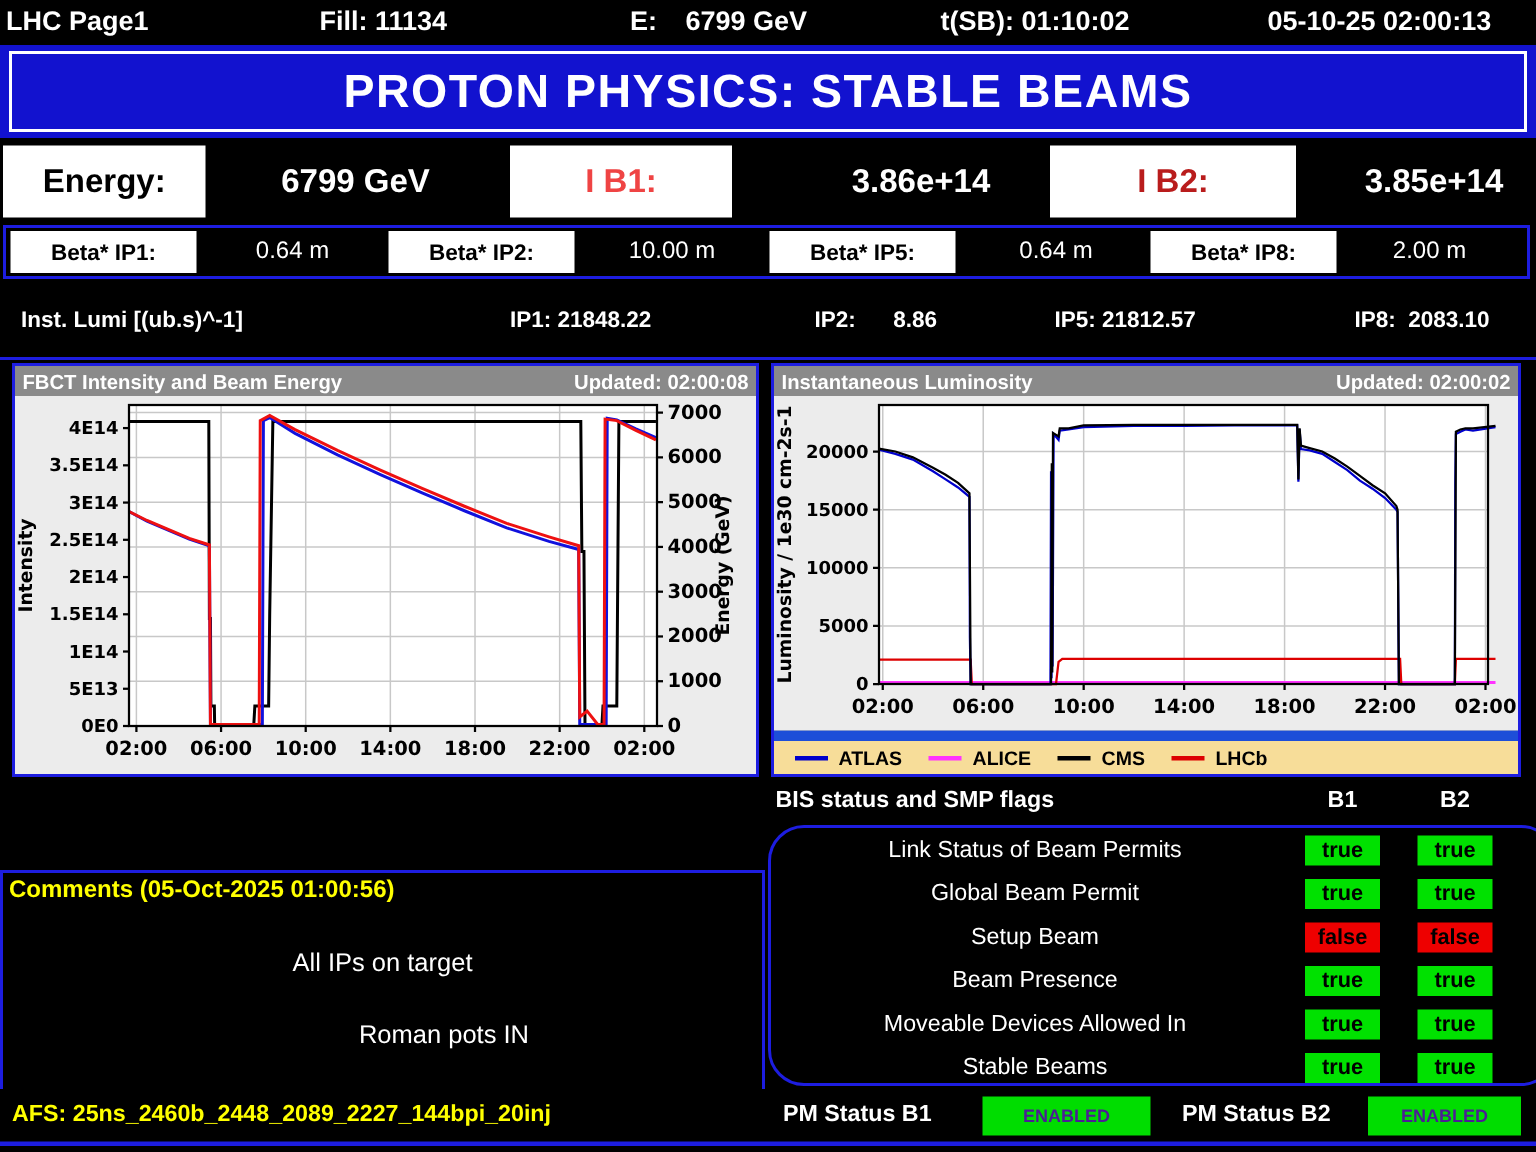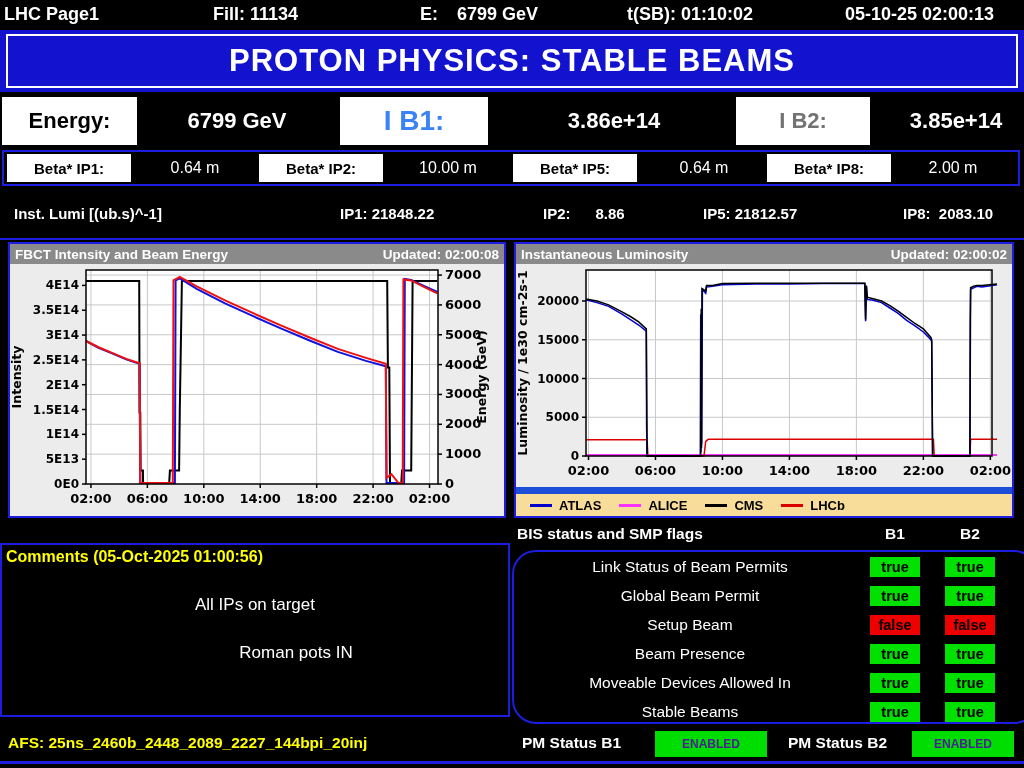--- a/index.html
+++ b/index.html
@@ -57,23 +57,23 @@
     <span style="left:845px">05-10-25 02:00:13</span>
   </div>
 
   <div id="banner" class="abs">
     <div class="inner b">PROTON PHYSICS: STABLE BEAMS</div>
   </div>
 
   <div class="abs" style="left:0;top:94px;width:1024px;height:54px;background:#000;">
     <div class="whitebox b" style="left:2px;top:3px;width:135px;height:48px;font-size:22px;">Energy:</div>
     <div class="blackval b" style="left:137px;top:3px;width:200px;height:48px;font-size:22px;">6799 GeV</div>
-    <div class="whitebox b" style="left:340px;top:3px;width:148px;height:48px;font-size:28px;color:#3b82f6;">I B1:</div>
+    <div class="whitebox b" style="left:340px;top:3px;width:148px;height:48px;font-size:22px;color:#ef4444;">I B1:</div>
     <div class="blackval b" style="left:488px;top:3px;width:252px;height:48px;font-size:22px;">3.86e+14</div>
-    <div class="whitebox b" style="left:736px;top:3px;width:134px;height:48px;font-size:22px;color:#737373;">I B2:</div>
+    <div class="whitebox b" style="left:700px;top:3px;width:164px;height:48px;font-size:22px;color:#b91c1c;">I B2:</div>
     <div class="blackval b" style="left:890px;top:3px;width:132px;height:48px;font-size:22px;">3.85e+14</div>
   </div>
 
   <div id="betarow" class="abs">
     <div class="whitebox b" style="left:3px;top:2px;width:124px;height:28px;font-size:15px;">Beta* IP1:</div>
     <div class="blackval" style="left:127px;top:2px;width:128px;height:28px;font-size:16px;">0.64 m</div>
     <div class="whitebox b" style="left:255px;top:2px;width:124px;height:28px;font-size:15px;">Beta* IP2:</div>
     <div class="blackval" style="left:379px;top:2px;width:130px;height:28px;font-size:16px;">10.00 m</div>
     <div class="whitebox b" style="left:509px;top:2px;width:124px;height:28px;font-size:15px;">Beta* IP5:</div>
     <div class="blackval" style="left:633px;top:2px;width:134px;height:28px;font-size:16px;">0.64 m</div>
@@ -237,21 +237,21 @@
         </div>
       </div>
   </div>
 
   <div id="bisheader" class="abs" style="left:0;top:520px;width:1024px;height:30px;">
     <span style="left:517px;top:5px;">BIS status and SMP flags</span>
     <span style="left:870px;top:5px;width:50px;text-align:center;">B1</span>
     <span style="left:945px;top:5px;width:50px;text-align:center;">B2</span>
   </div>
 
-  <div class="bluebox" style="left:0;top:543px;width:510px;height:174px;">
+  <div class="bluebox" style="left:0;top:580px;width:510px;height:174px;">
     <div class="abs b" style="left:4px;top:3px;font-size:16px;color:#ffff00;">Comments (05-Oct-2025 01:00:56)</div>
     <div class="abs center" style="left:0;top:50px;width:100%;font-size:17px;">All IPs on target</div>
     <div class="abs center" style="left:0;top:98px;width:100%;font-size:17px;margin-left:41px;">Roman pots IN</div>
   </div>
 
   <div class="bluebox" style="left:512px;top:550px;width:526px;height:174px;border-radius:24px;">
     <div class="flagrow">
       <div class="flaglabel">Link Status of Beam Permits</div>
       <div class="flag-value" style="background: rgb(0, 225, 0);">true</div>
       <div class="flag-value flag-b2" style="background: rgb(0, 225, 0);">true</div>

